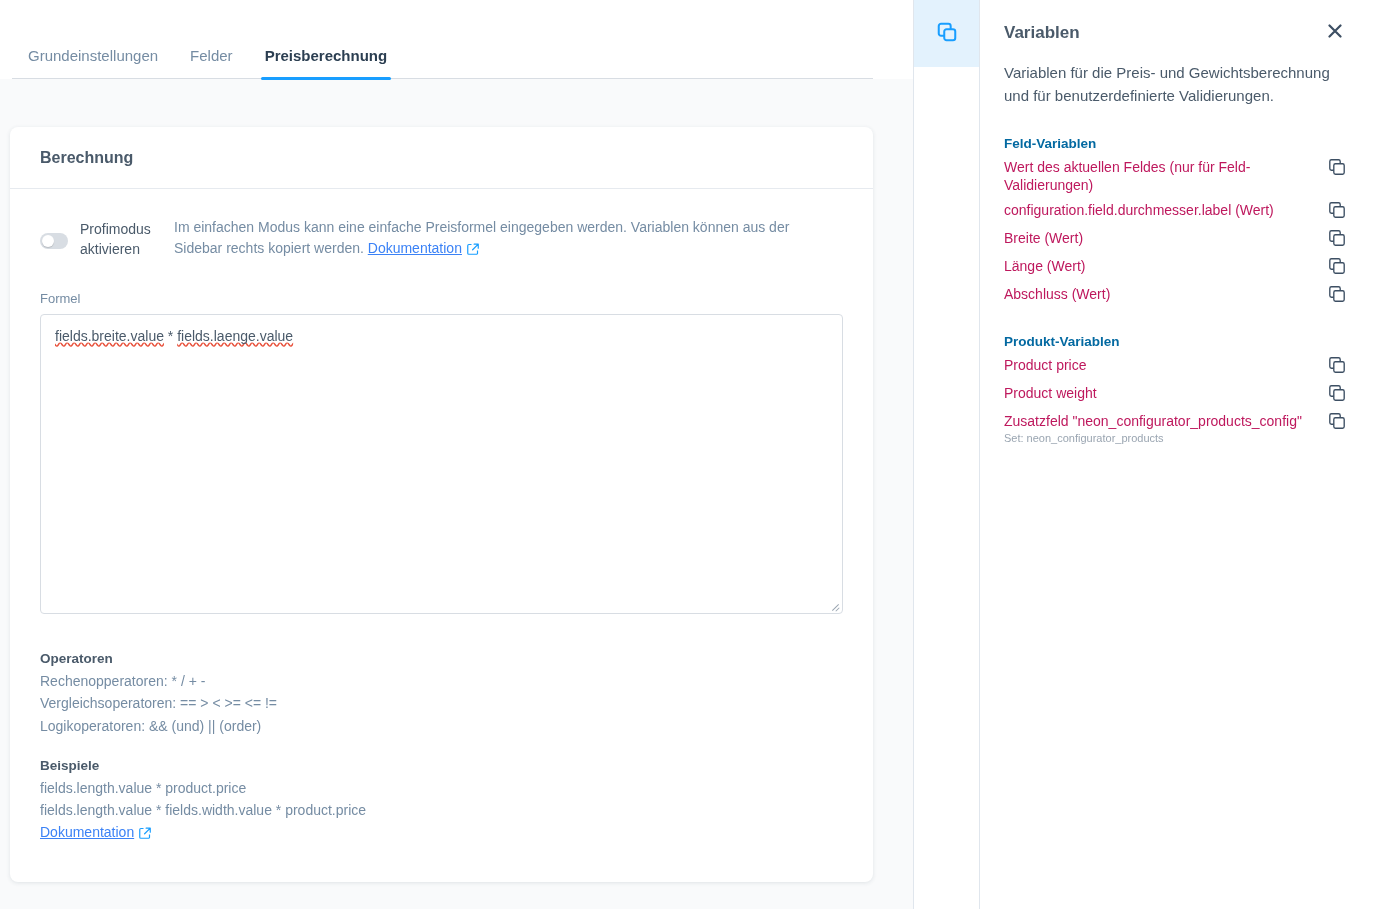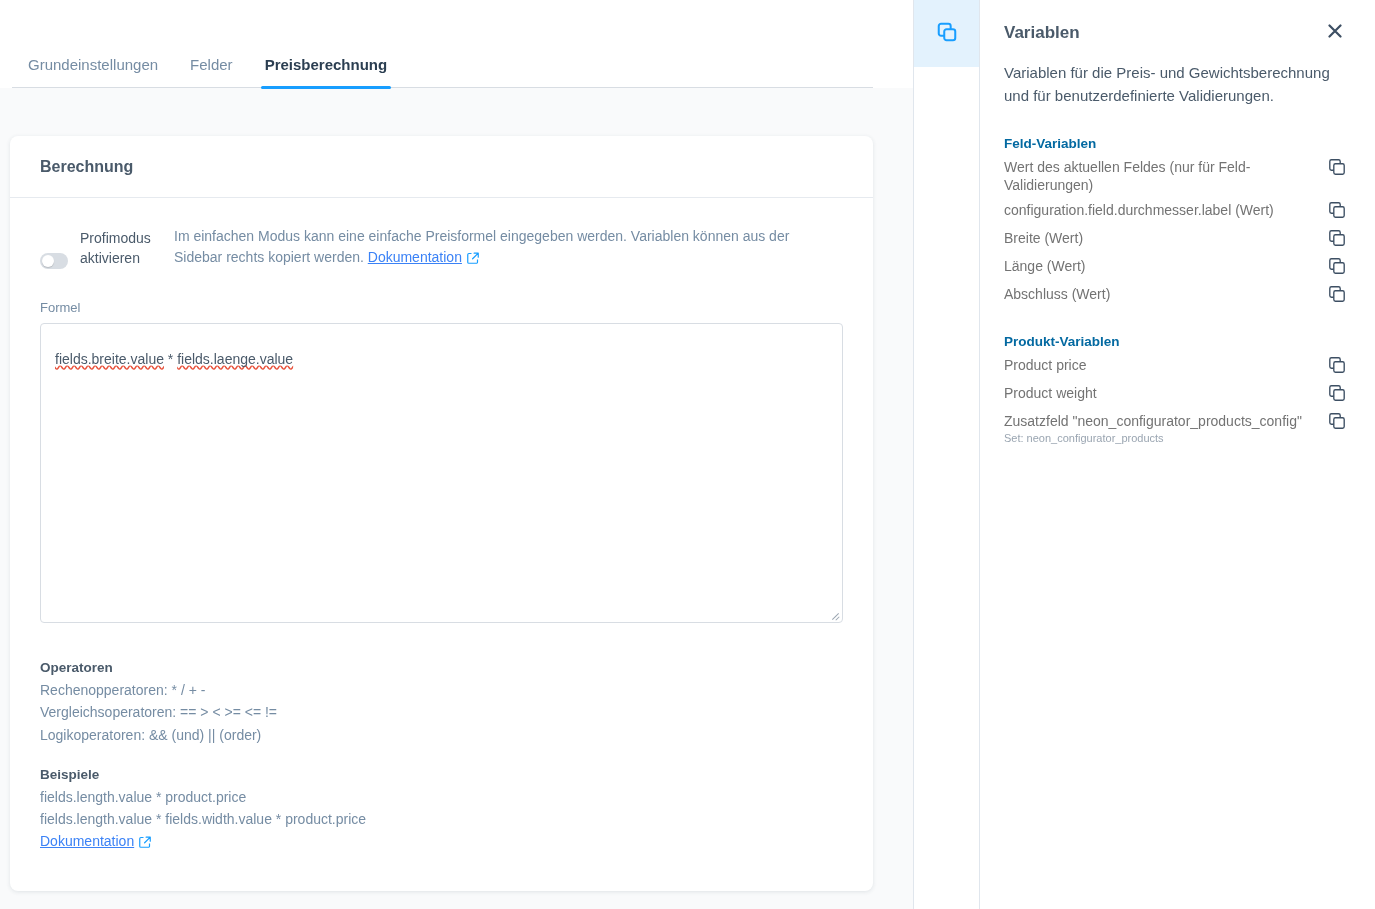--- a/index.html
+++ b/index.html
@@ -20,21 +20,21 @@
   .main-col {
     width: 913px;
     height: 909px;
     background: #f9fafb;
     display: flex;
     flex-direction: column;
     position: relative;
   }
   .tabbar {
     background: #ffffff;
-    height: 88px;
+    height: 79px;
     padding: 0 0 0 12px;
     display: flex;
     align-items: flex-end;
     position: relative;
     flex: 0 0 auto;
   }
   .tabbar:after {
     content: "";
     position: absolute;
     left: 12px; right: 40px; bottom: 0;
@@ -91,21 +91,21 @@
     padding: 28px 30px 0 30px;
   }
 
   .toggle-row {
     display: flex;
     align-items: flex-start;
     gap: 0;
   }
   .toggle-cell {
     display: flex;
-    align-items: flex-end;
+    align-items: center;
     width: 134px;
     flex: 0 0 134px;
     padding-top: 2px;
   }
   .switch {
     width: 28px; height: 16px;
     border-radius: 8px;
     background: #d8dde3;
     position: relative;
     flex: 0 0 auto;
@@ -148,21 +148,21 @@
     font-size: 13px;
     color: #758ca3;
     margin: 30px 0 8px 0;
   }
   .formula-box {
     width: 803px;
     height: 300px;
     border: 1px solid #d8dde3;
     border-radius: 4px;
     background: #ffffff;
-    padding: 25px 14px;
+    padding: 11px 14px;
     font-size: 14px;
     color: #4a5a6a;
     position: relative;
     cursor: text;
     line-height: 1.5;
   }
   .spell {
     text-decoration: underline;
     text-decoration-style: wavy;
     text-decoration-color: #e8503a;
@@ -255,21 +255,21 @@
   .var-row {
     display: flex;
     align-items: flex-start;
     justify-content: space-between;
     gap: 6px;
     padding: 7px 0 0 0;
     min-height: 25px;
   }
   .var-text {
     font-size: 14px;
-    color: #737373;
+    color: #be185d;
     line-height: 1.3;
   }
   .var-sub {
     font-size: 11px;
     color: #9aa5b1;
     margin-top: 2px;
     line-height: 1.2;
   }
   .copy-btn {
     flex: 0 0 auto;

